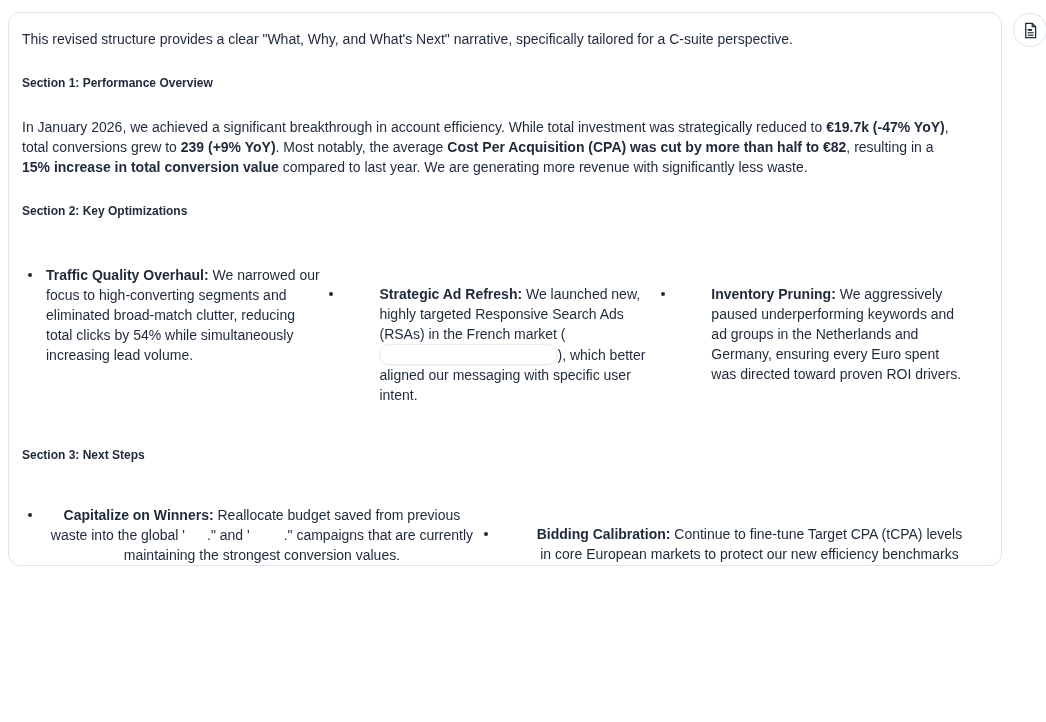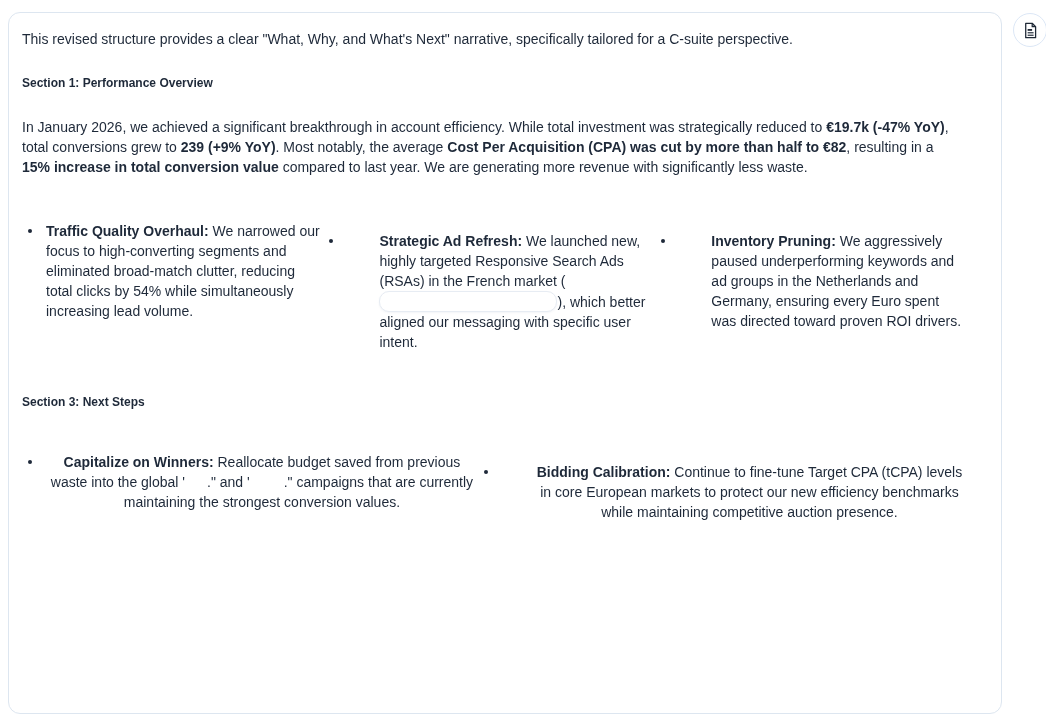--- a/index.html
+++ b/index.html
@@ -10,21 +10,21 @@
     background: #ffffff;
     font-family: "Liberation Sans", "DejaVu Sans", sans-serif;
     color: #1e2939;
     overflow: hidden;
   }
   .card {
     position: absolute;
     left: 8px;
     top: 12px;
     width: 994px;
-    height: 702px;
+    height: 554px;
     box-sizing: border-box;
     background: #ffffff;
     border: 1px solid #dde6f0;
     border-radius: 12px;
     padding: 16px 36px 16px 13px;
     overflow: hidden;
   }
   .doc {
     display: flex;
     flex-direction: column;
@@ -34,21 +34,21 @@
   .para { margin: 0 0 24px 0; }
   .heading {
     font-weight: bold;
     font-size: 12px;
     line-height: 20px;
     margin: 0 0 24px 0;
   }
   .list { margin: 20px 0 40px 0; display: flex; flex-direction: row; }
   .list.second { margin: 16px 0 0 0; text-align: center; }
   .list-item { display: flex; }
-  .list-item + .list-item { margin-top: 10px; gap: 32px; }
+  .list-item + .list-item { margin-top: 19px; gap: 32px; }
   .marker { width: 24px; flex: none; position: relative; }
   .marker i {
     position: absolute;
     left: 6px;
     top: 8px;
     width: 4px;
     height: 4px;
     border-radius: 50%;
     background: #1e2939;
   }
@@ -85,20 +85,21 @@
   .fab svg { display: block; }
 </style>
 </head>
 <body>
 
 <div class="card">
   <div class="doc" id="doc">
       <p class="para"><span>This revised structure provides a clear "What, Why, and What's Next" narrative, specifically tailored for a C-suite perspective.</span></p>
       <div class="heading">Section 1: Performance Overview</div>
       <p class="para"><span>In January 2026, we achieved a significant breakthrough in account efficiency. While total investment was strategically reduced to </span><b>€19.7k (-47% YoY)</b><span>, total conversions grew to </span><b>239 (+9% YoY)</b><span>. Most notably, the average </span><b>Cost Per Acquisition (CPA) was cut by more than half to €82</b><span>, resulting in a </span><b>15% increase in total conversion value</b><span> compared to last year. We are generating more revenue with significantly less waste.</span></p>
+      <div class="heading">Section 2: Key Optimizations</div>
       <div class="list">
         <div class="list-item">
           <span class="marker">
             <i></i>
           </span>
           <span class="item-text"><b>Traffic Quality Overhaul:</b><span> We narrowed our focus to high-converting segments and eliminated broad-match clutter, reducing total clicks by 54% while simultaneously increasing lead volume.</span></span>
         </div>
         <div class="list-item">
           <span class="marker">
             <i></i>

